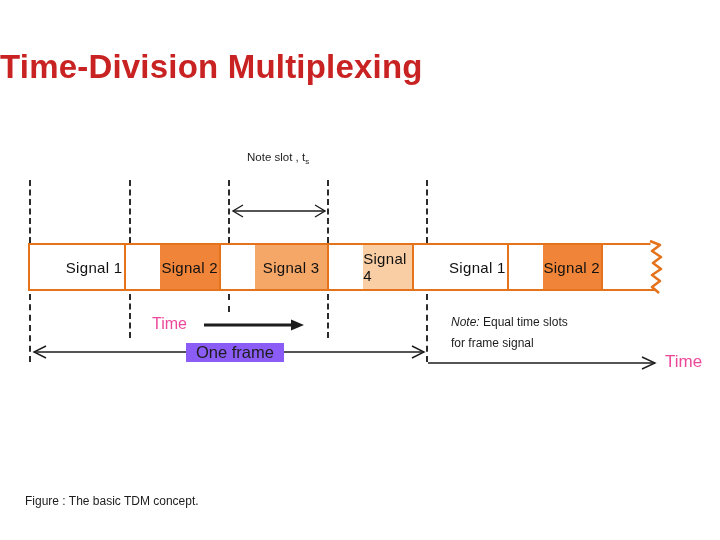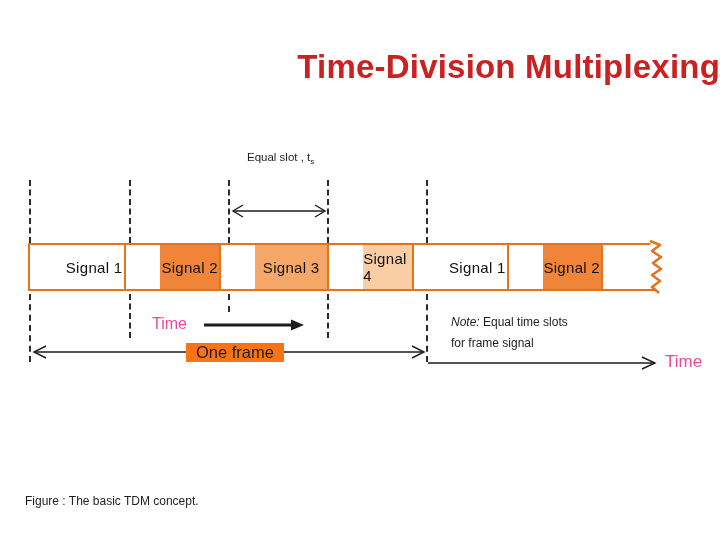--- a/index.html
+++ b/index.html
@@ -8,21 +8,21 @@
     position: relative;
     width: 720px; height: 540px;
     background: #ffffff;
     overflow: hidden;
     font-family: "Liberation Sans", sans-serif;
     color: #222;
   }
   .title {
     position: absolute;
     top: 48px; left: 0; width: 720px;
-    text-align: right;
+    text-align: left;
     font-size: 33px;
     font-weight: 700;
     letter-spacing: 0.2px;
     color: #c92222;
     font-family: "Liberation Sans", sans-serif;
   }
   .timeslot-label {
     position: absolute;
     top: 151px; left: 247px;
     font-size: 11.5px;
@@ -70,42 +70,42 @@
     position: absolute;
     left: 451px; top: 312px;
     font-size: 12px;
     line-height: 21px;
     color: #1d1d1d;
   }
   .note-prefix { font-style: italic; }
   .one-frame-label {
     position: absolute;
     left: 186px; top: 343px;
-    background: #f97316;
+    background: #8b5cf6;
     padding: 0 10px;
     font-size: 16.5px;
     color: #1d1d1d;
   }
   .caption {
     position: absolute;
     left: 25px; top: 494px;
     font-size: 12px;
     color: #1d1d1d;
   }
   svg { position: absolute; overflow: visible; }
   .stroke { stroke: #1d1d1d; fill: none; }
 </style>
 </head>
 <body>
 
 <div class="stage">
 
   <div class="title">Time-Division Multiplexing</div>
 
-  <div class="timeslot-label"><span>Equal slot , t</span><sub>s</sub></div>
+  <div class="timeslot-label"><span>Note slot , t</span><sub>s</sub></div>
 
   <div class="vdash" style="left:29px;  top:180px; height:63px;"></div>
   <div class="vdash" style="left:129px; top:180px; height:63px;"></div>
   <div class="vdash" style="left:228px; top:180px; height:63px;"></div>
   <div class="vdash" style="left:327px; top:180px; height:63px;"></div>
   <div class="vdash" style="left:426px; top:180px; height:63px;"></div>
 
   <div class="vdash" style="left:29px;  top:294px; height:68px;"></div>
   <div class="vdash" style="left:129px; top:294px; height:44px;"></div>
   <div class="vdash" style="left:228px; top:294px; height:18px;"></div>

